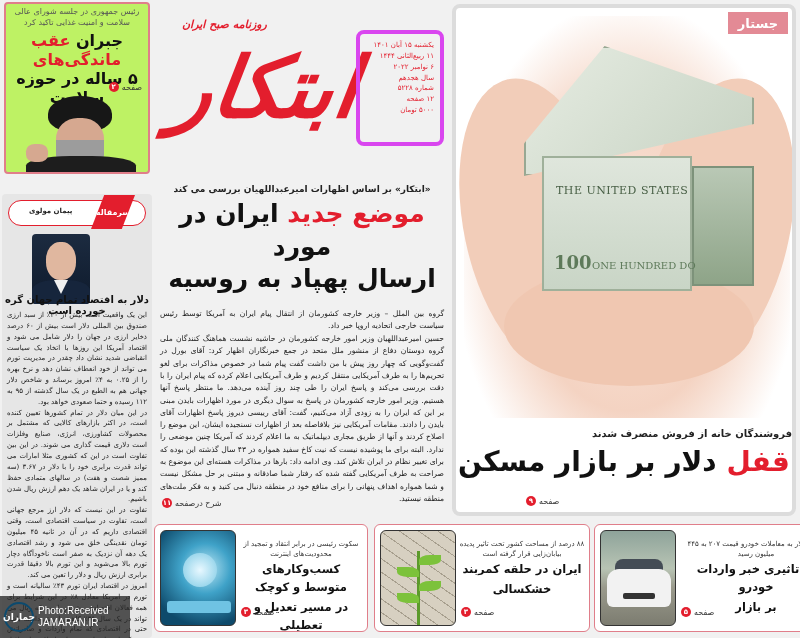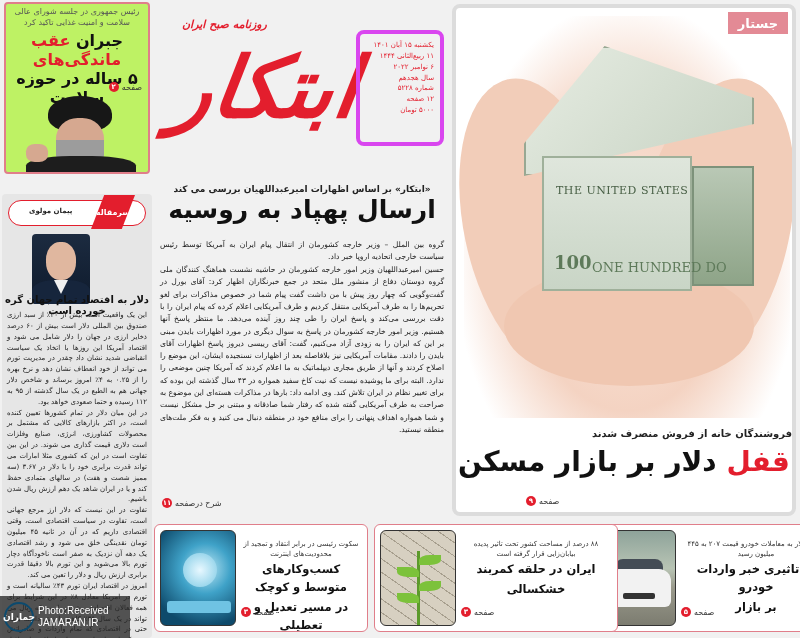--- a/index.html
+++ b/index.html
@@ -30,21 +30,21 @@
     background: linear-gradient(180deg, #b9c8b5, #8ea488); border: 2px solid #7d927a;
   }
   .house-roof {
     position: absolute; left: 60px; top: 30px; width: 230px; height: 130px;
     background: linear-gradient(135deg, #e6ece2, #c6d2c2);
     clip-path: polygon(35% 0, 100% 40%, 100% 60%, 0 100%, 0 75%);
     border: 2px solid #98a893;
   }
   .bill-text { position: absolute; left: 92px; top: 168px; font-family: "DejaVu Serif", serif; font-size: 11px; color: #496046; direction: ltr; letter-spacing: 0.5px; }
   .bill-100 { position: absolute; left: 90px; top: 236px; font-family: "DejaVu Serif", serif; font-size: 18px; font-weight: bold; color: #5e7a5a; direction: ltr; }
-  .bill-onehundred { position: absolute; left: 128px; top: 244px; font-family: "DejaVu Serif", serif; font-size: 13px; color: #5e7a5a; direction: ltr; }
+  .bill-onehundred { position: absolute; left: 128px; top: 244px; font-family: "DejaVu Serif", serif; font-size: 10px; color: #5e7a5a; direction: ltr; }
 
   .jostar-tag {
     position: absolute; right: 4px; top: 4px; width: 60px; height: 22px;
     background: #e07e8a; color: #fff; font-size: 13px; font-weight: bold;
     display: flex; align-items: center; justify-content: center; opacity: 0.9;
   }
   .feature-kicker { position: absolute; left: 0; right: 0; top: 420px; font-size: 10px; color: #222; font-weight: bold; }
   .feature-headline { position: absolute; left: 0; right: 0; top: 440px; text-align: center; font-size: 28px; font-weight: 900; color: #111; line-height: 1; letter-spacing: -1px; }
   .feature-headline .red { color: #e31e2d; }
   .page-ref { display: inline-flex; align-items: center; gap: 3px; font-size: 8px; color: #333; }
@@ -131,21 +131,21 @@
   .box-kicker { font-size: 7px; line-height: 1.45; color: #333; }
   .box-head { font-size: 11.5px; font-weight: 900; line-height: 1.55; color: #111; margin-top: 2px; letter-spacing: -0.4px; }
   .box-pageref { position: absolute; left: 86px; top: 82px; }
 
   .box-car { left: 594px; width: 244px; }
   .box-car .box-img { background: linear-gradient(180deg, #8ea39a 0%, #b8c4b4 40%, #9a9a8c 60%, #7c7c70 100%); }
   .car-body { position: absolute; left: 6px; top: 38px; width: 64px; height: 38px; background: #f2f2f2; border-radius: 12px 12px 6px 6px; }
   .car-glass { position: absolute; left: 14px; top: 28px; width: 48px; height: 16px; background: #444c55; border-radius: 8px 8px 2px 2px; }
   .car-grill { position: absolute; left: 22px; top: 62px; width: 32px; height: 6px; background: #333; border-radius: 2px; }
 
-  .box-drought { left: 374px; width: 244px; }
+  .box-drought { left: 374px; width: 216px; }
   .box-drought .box-img { background: repeating-linear-gradient(35deg, #d7d0c1 0 10px, #a79f8e 10px 11px), #d7d0c1; }
   .plant-stem { position: absolute; left: 36px; top: 20px; width: 3px; height: 76px; background: #5c9a2c; }
   .leaf { position: absolute; width: 22px; height: 10px; background: #7cc23b; border-radius: 50% 0 50% 0; }
 
   .box-biz { left: 154px; width: 214px; }
   .box-biz .box-img { background: radial-gradient(circle at 60% 40%, #bfe8f5 0%, #3fa2c8 35%, #0e4a6b 80%); }
   .globe { position: absolute; left: 22px; top: 22px; width: 34px; height: 34px; border-radius: 50%; background: radial-gradient(circle, #e8f8ff, #7cc9e4); }
   .tablet { position: absolute; left: 6px; top: 70px; width: 64px; height: 12px; background: #6fc3e3; border-radius: 3px; }
 </style>
 </head>
@@ -204,20 +204,23 @@
       <div class="turban"></div>
       <div class="face"></div>
       <div class="beard"></div>
       <div class="robe"></div>
       <div class="hand-raised"></div>
     </div>
   </div>
 
   <div class="lead">
     <div class="lead-kicker">«ابتکار» بر اساس اظهارات امیرعبداللهیان بررسی می کند</div>
+    <div class="lead-head1">
+      <span class="red">موضع جدید</span><span> ایران در مورد</span>
+    </div>
     <div class="lead-head2">ارسال پهپاد به روسیه</div>
     <div class="lead-body">
       <p>گروه بین الملل – وزیر خارجه کشورمان از انتقال پیام ایران به آمریکا توسط رئیس سیاست خارجی اتحادیه اروپا خبر داد.</p>
       <p>حسین امیرعبداللهیان وزیر امور خارجه کشورمان در حاشیه نشست هماهنگ کنندگان ملی گروه دوستان دفاع از منشور ملل متحد در جمع خبرنگاران اظهار کرد: آقای بورل در گفت‌وگویی که چهار روز پیش با من داشت گفت پیام شما در خصوص مذاکرات برای لغو تحریم‌ها را به طرف آمریکایی منتقل کردیم و طرف آمریکایی اعلام کرده که پیام ایران را با دقت بررسی می‌کند و پاسخ ایران را طی چند روز آینده می‌دهد. ما منتظر پاسخ آنها هستیم. وزیر امور خارجه کشورمان در پاسخ به سوال دیگری در مورد اظهارات بایدن مبنی بر این که ایران را به زودی آزاد می‌کنیم، گفت: آقای رییسی دیروز پاسخ اظهارات آقای بایدن را دادند. مقامات آمریکایی نیز بلافاصله بعد از اظهارات نسنجیده ایشان، این موضع را اصلاح کردند و آنها از طریق مجاری دیپلماتیک به ما اعلام کردند که آمریکا چنین موضعی را ندارد. البته برای ما پوشیده نیست که نیت کاخ سفید همواره در ۴۳ سال گذشته این بوده که برای تغییر نظام در ایران تلاش کند. وی ادامه داد: بارها در مذاکرات هسته‌ای این موضوع به صراحت به طرف آمریکایی گفته شده که رفتار شما صادقانه و مبتنی بر حل مشکل نیست و شما همواره اهداف پنهانی را برای منافع خود در منطقه دنبال می کنید و به فکر ملت‌های منطقه نیستید.</p>
     </div>
     <div class="lead-more page-ref">
       <span>شرح درصفحه</span>
       <span class="page-dot">۱۱</span>
     </div>
   </div>

